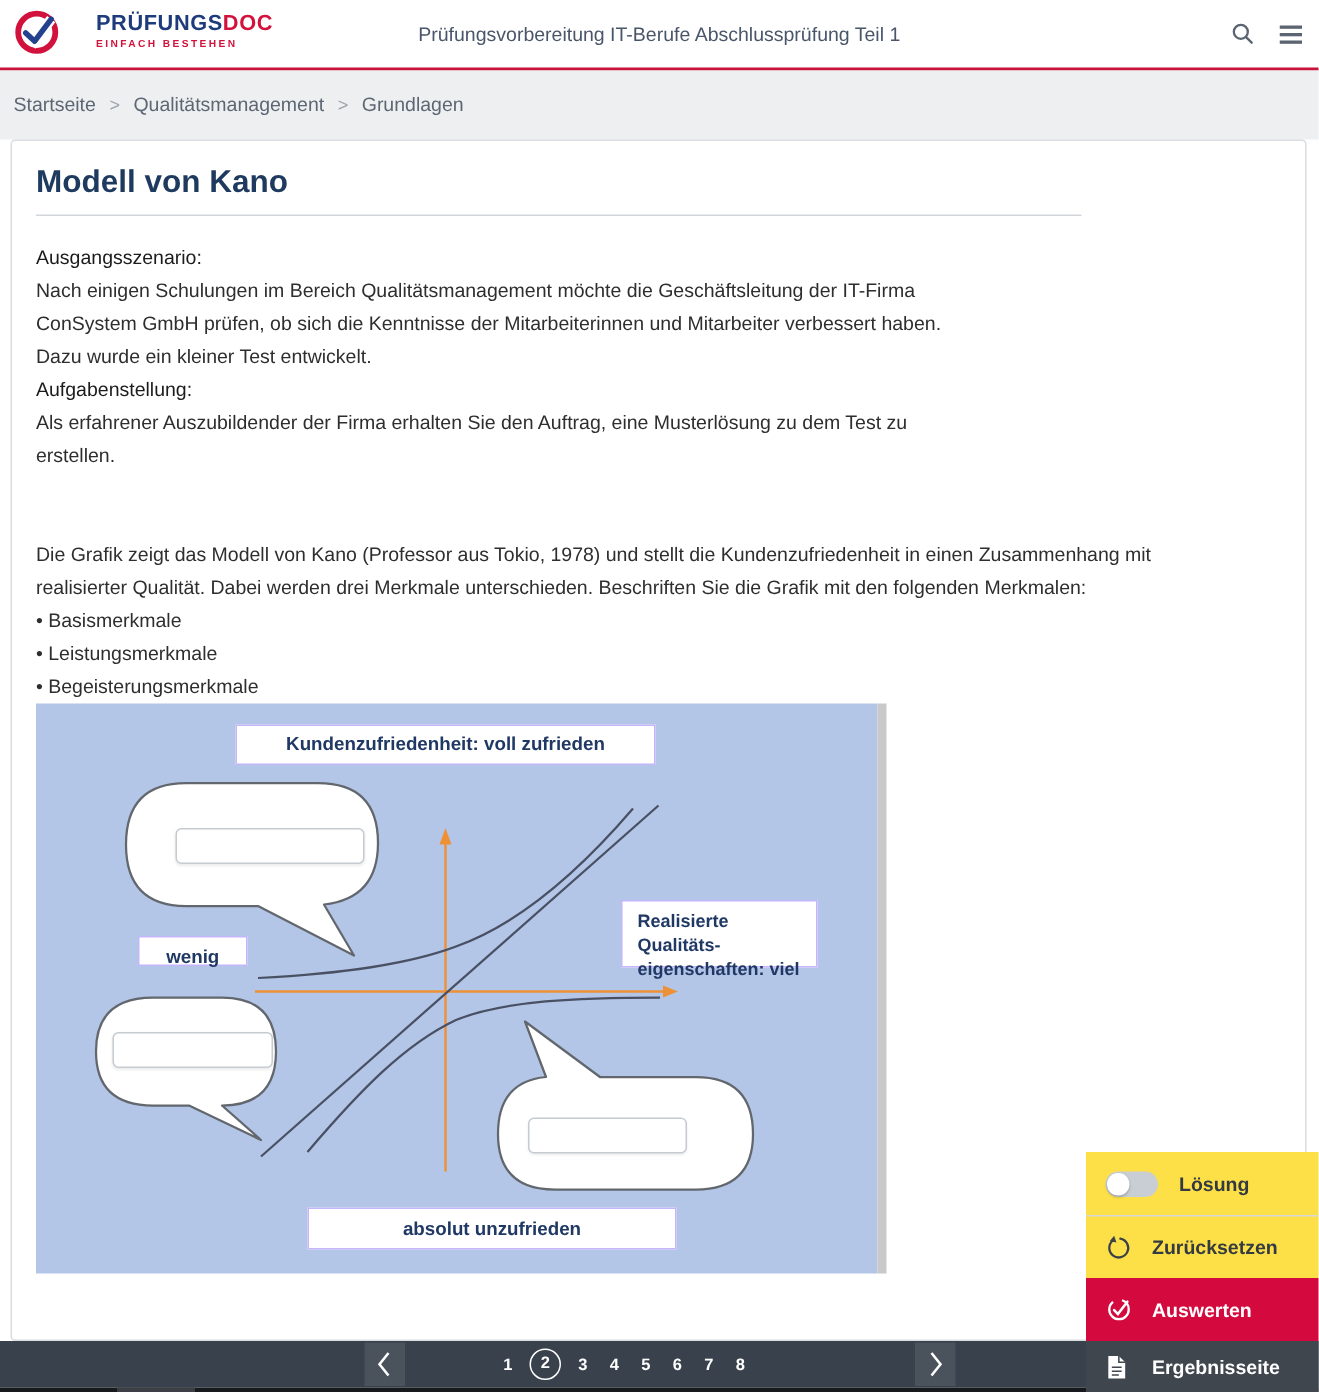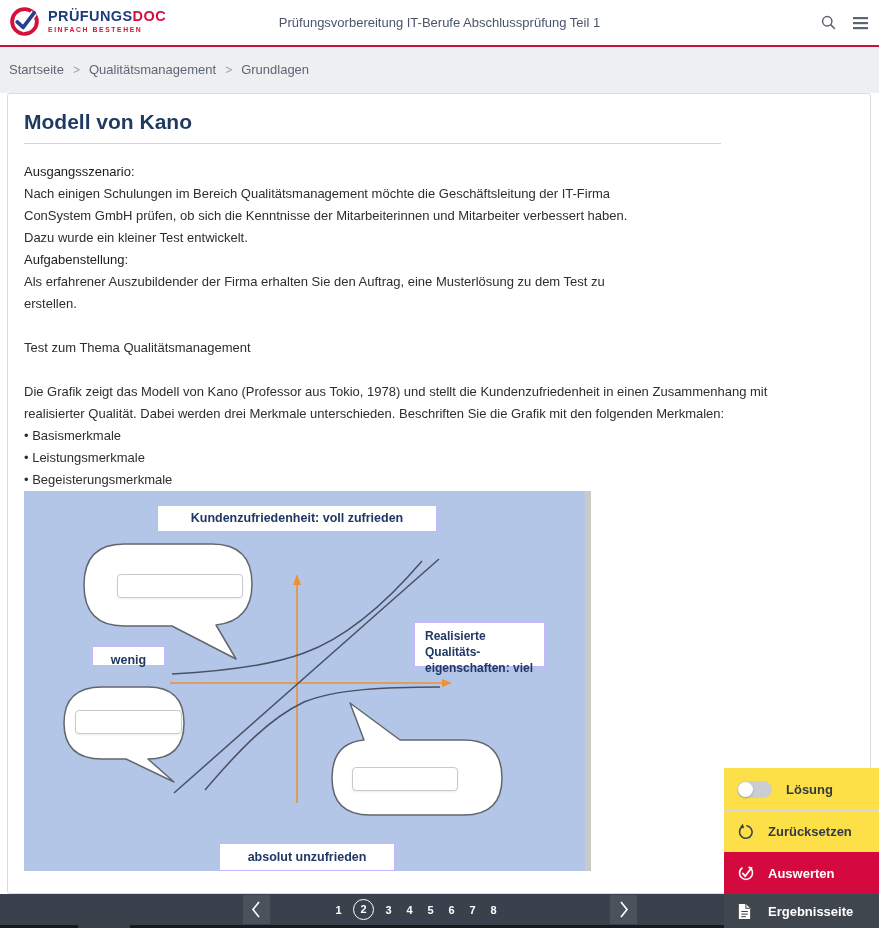--- a/index.html
+++ b/index.html
@@ -3,21 +3,21 @@
 <meta charset="utf-8">
 <style>
   html,body{margin:0;padding:0;}
   body{
     width:879px;height:928px;position:relative;overflow:hidden;
     font-family:"Liberation Sans",sans-serif;background:#ffffff;
   }
   
   .topbar{position:absolute;left:0;top:0;width:879px;height:45px;background:#fff;
     border-bottom:2px solid #c8123a;display:flex;align-items:center;}
-  .brand{position:absolute;left:8px;top:5px;display:flex;align-items:center;gap:7px;cursor:pointer;}
+  .brand{position:absolute;left:8px;top:5px;display:flex;align-items:center;gap:23px;cursor:pointer;}
   .brand-text{display:flex;flex-direction:column;line-height:1;}
   .brand-name{font-size:14.5px;font-weight:bold;letter-spacing:.4px;color:#1e3c7c;}
   .brand-name .accent{color:#d2123c;}
   .brand-tag{font-size:6.8px;font-weight:bold;letter-spacing:1.6px;color:#d2123c;margin-top:4px;}
   .topbar-title{width:100%;text-align:center;font-size:13px;color:#49566a;}
   .topbar-icons{position:absolute;right:10px;top:0;height:45px;display:flex;align-items:center;gap:16px;}
   .icon-btn{cursor:pointer;display:flex;align-items:center;}
   
   .breadcrumb-band{position:absolute;left:0;top:47px;width:879px;height:46px;background:#edeff1;}
   .breadcrumb{display:flex;align-items:center;gap:9px;padding:15px 0 0 9px;font-size:13px;color:#5d6773;}
@@ -37,21 +37,21 @@
   .diagram{position:relative;width:567px;height:380px;}
   .diagram-bg{position:absolute;left:0;top:0;width:561px;height:380px;background:#b4c6e7;}
   .diagram-scroll{position:absolute;left:561px;top:0;width:6px;height:380px;background:#c9c9c9;}
   .diagram svg.overlay{position:absolute;left:0;top:0;}
   .dlabel{position:absolute;background:#fff;border:1px solid #c4b5fd;color:#1f3864;
     font-weight:bold;font-size:12.5px;box-sizing:border-box;text-align:center;}
   .dlabel.top{left:133px;top:14px;width:280px;height:27px;line-height:25px;}
   .dlabel.left{left:68px;top:155px;width:73px;height:20px;line-height:26px;}
   .dlabel.right{left:390px;top:131px;width:131px;height:45px;text-align:left;
     padding:5px 0 0 10px;font-size:12px;line-height:16px;white-space:pre-line;}
-  .dlabel.bottom{left:195px;top:336px;width:176px;height:28px;line-height:26px;margin-top:16px;}
+  .dlabel.bottom{left:181px;top:336px;width:246px;height:28px;line-height:26px;}
   .gap-input{position:absolute;height:24px;background:#fff;border:1px solid #c6cbd1;border-radius:4px;
     box-sizing:border-box;box-shadow:0 1px 2px rgba(0,0,0,.08);font-size:12px;padding:0 6px;outline:none;}
   .gap-input.g1{left:93px;top:83px;width:126px;}
   .gap-input.g2{left:51px;top:219px;width:107px;}
   .gap-input.g3{left:328px;top:276px;width:106px;}
   
   .panel{position:absolute;left:724px;top:768px;width:155px;z-index:10;}
   .panel-row{display:flex;align-items:center;height:42px;padding-left:13px;box-sizing:border-box;cursor:pointer;}
   .panel-row .lbl{font-size:13px;font-weight:600;}
   .row-light{background:#fde047;color:#333a41;}
@@ -127,21 +127,20 @@
   <div class="title-rule"></div>
 
   <div class="boldlabel">Ausgangsszenario:</div>
   <div class="bodytext">Nach einigen Schulungen im Bereich Qualitätsmanagement möchte die Geschäftsleitung der IT-Firma
 ConSystem GmbH prüfen, ob sich die Kenntnisse der Mitarbeiterinnen und Mitarbeiter verbessert haben.
 Dazu wurde ein kleiner Test entwickelt.</div>
   <div class="boldlabel">Aufgabenstellung:</div>
   <div class="bodytext">Als erfahrener Auszubildender der Firma erhalten Sie den Auftrag, eine Musterlösung zu dem Test zu
 erstellen.</div>
   <div class="gap-s"></div>
-  <div class="bodytext">Test zum Thema Qualitätsmanagement</div>
   <div class="gap-s"></div>
   <div class="bodytext">Die Grafik zeigt das Modell von Kano (Professor aus Tokio, 1978) und stellt die Kundenzufriedenheit in einen Zusammenhang mit
 realisierter Qualität. Dabei werden drei Merkmale unterschieden. Beschriften Sie die Grafik mit den folgenden Merkmalen:</div>
   <div class="bullet">• Basismerkmale</div>
   <div class="bullet">• Leistungsmerkmale</div>
   <div class="bullet">• Begeisterungsmerkmale</div>
 
 
   <div class="diagram">
     <div class="diagram-bg"></div>

